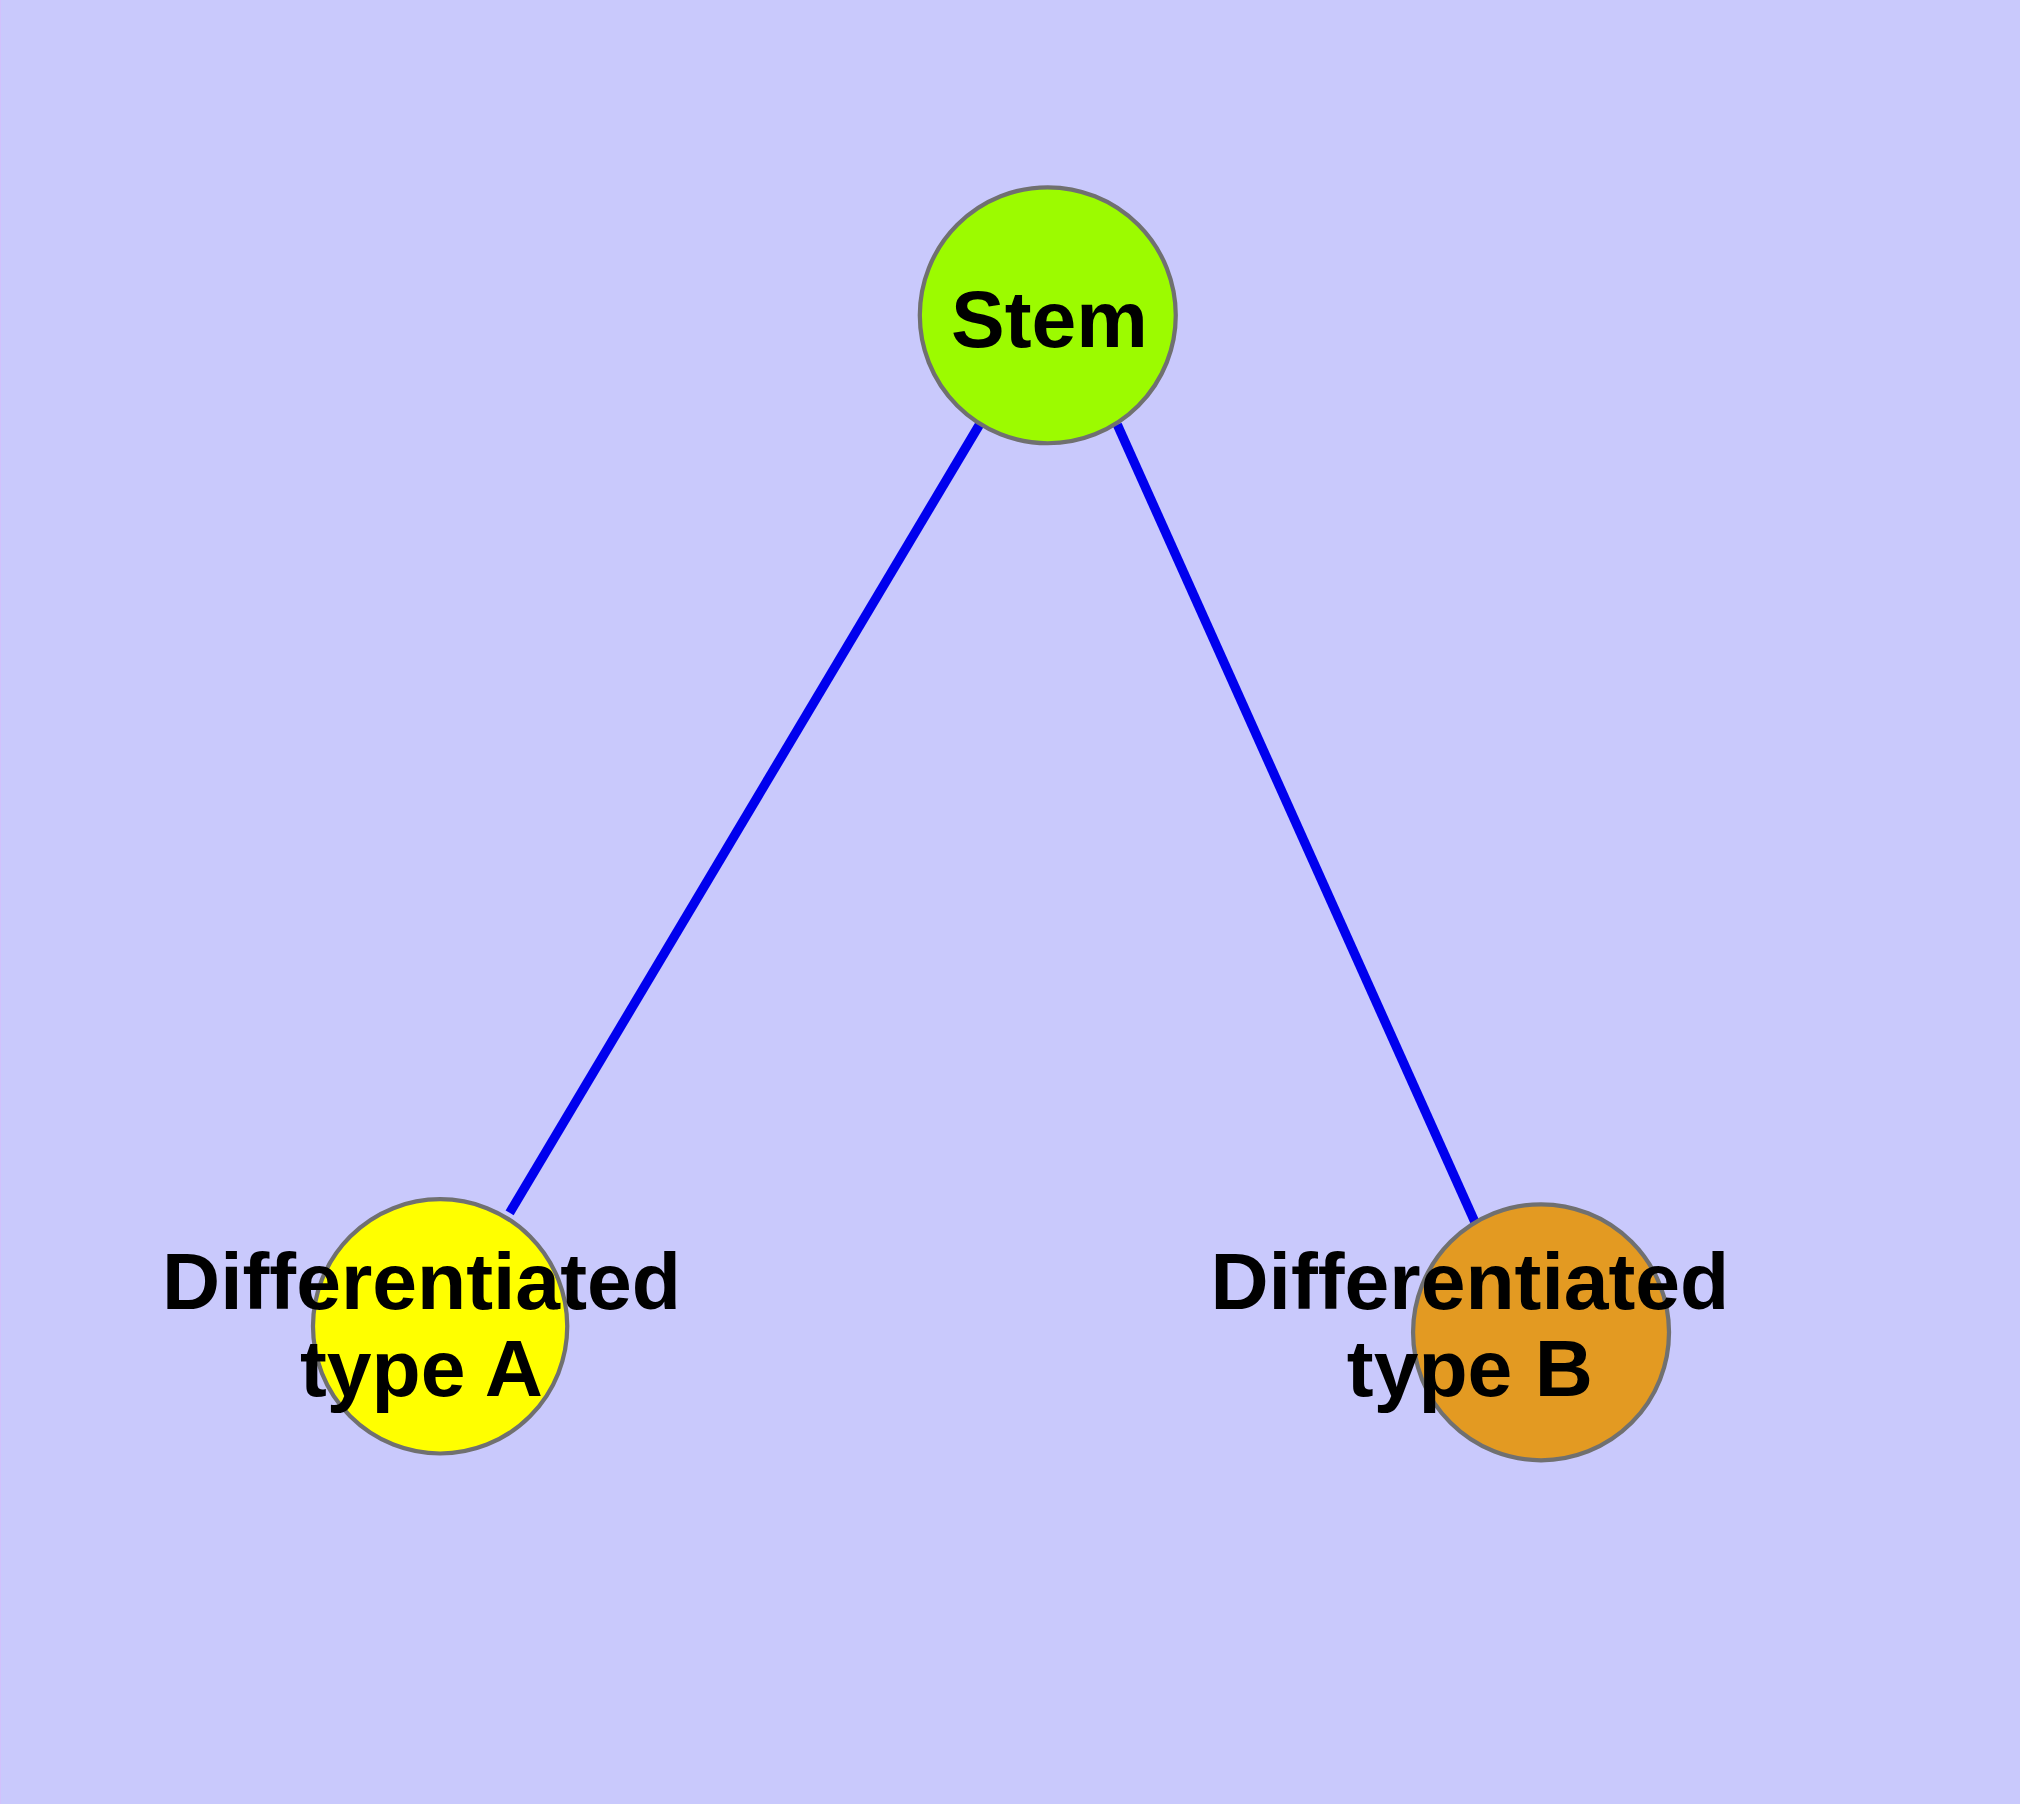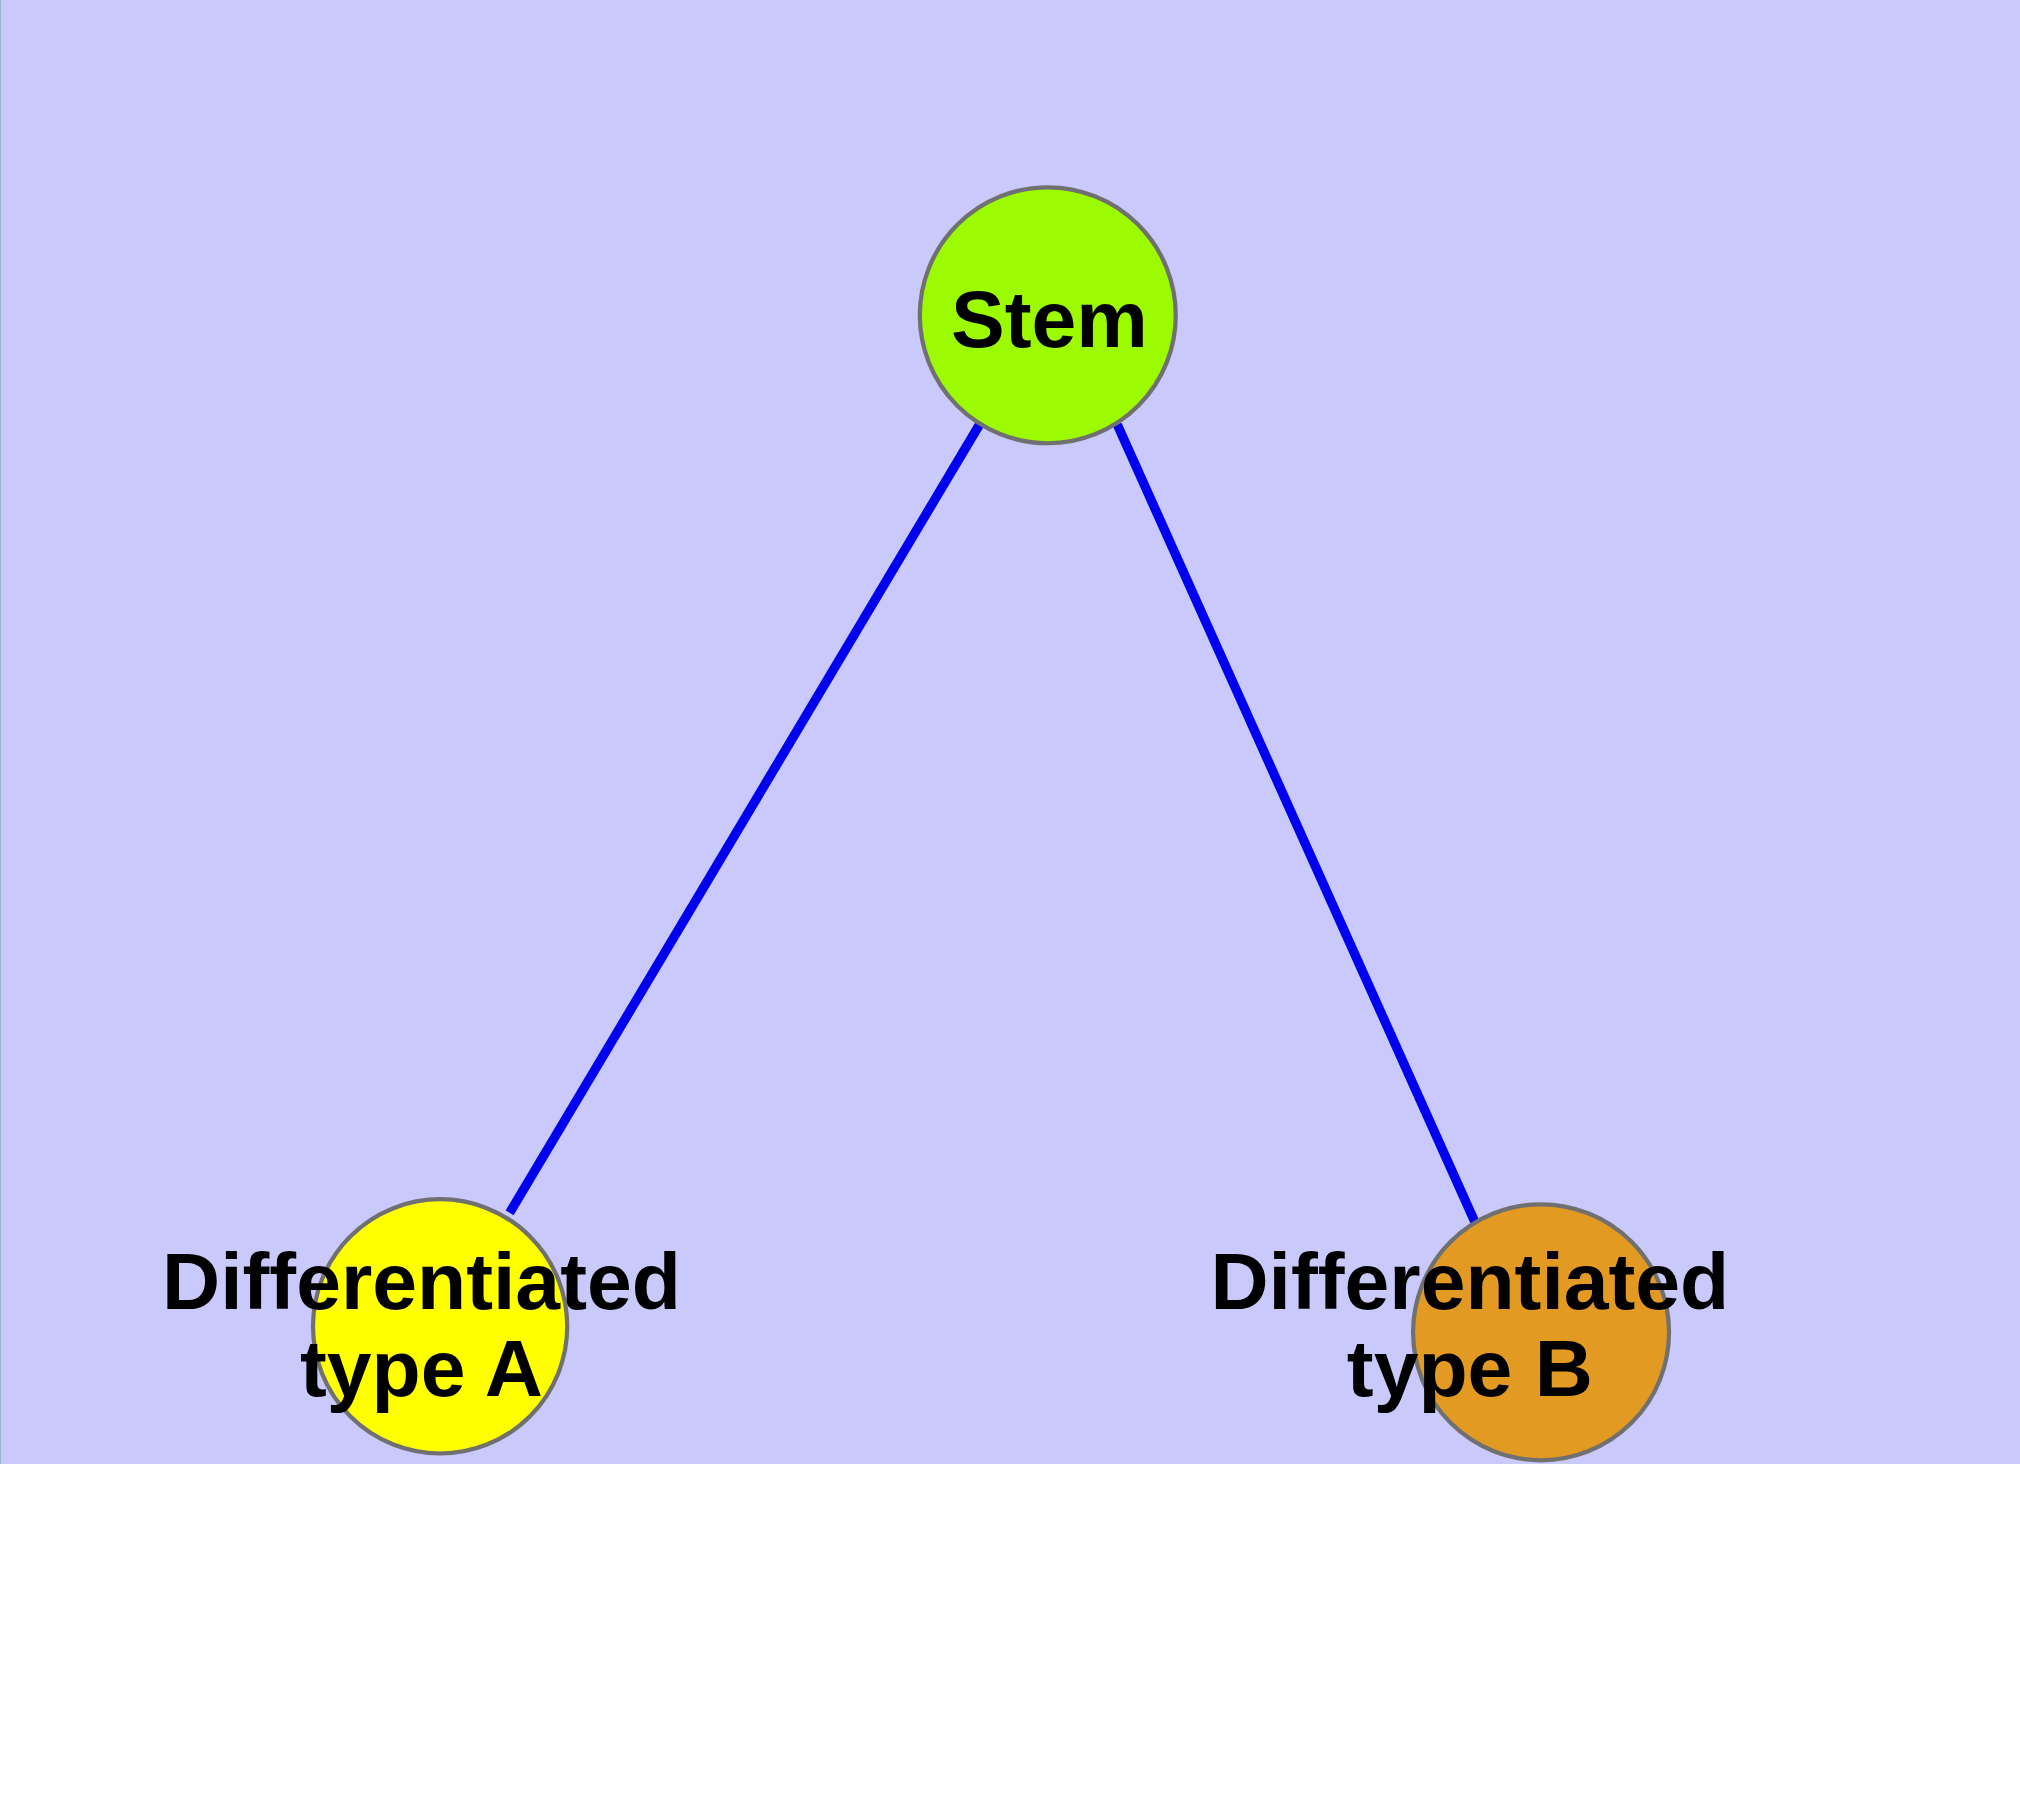--- a/index.html
+++ b/index.html
@@ -40,21 +40,21 @@
   .graph-edge {
     stroke: #0000ee;
     stroke-width: 11;
     stroke-linecap: butt;
     fill: none;
   }
 </style>
 </head>
 <body>
 
-<div id="stage" style="width: 2021px; height: 1464px; background: #15803d;">
+<div id="stage" style="width: 2021px; height: 1804px; background: #f0abfc;">
   <svg id="graph-canvas" viewBox="0 0 2384 2138" xmlns="http://www.w3.org/2000/svg" style="width: 2021px; height: 1812px;">
 
     <rect id="bg-rect" x="0" y="0" width="2384" height="2138" fill="#c9c9fc"></rect>
 
     <g id="edges-layer">
         <line class="graph-edge" x1="1156" y1="500" x2="601" y2="1431" stroke="#0000ee" stroke-width="11"></line>
         <line class="graph-edge" x1="1318" y1="501" x2="1740" y2="1442" stroke="#0000ee" stroke-width="11"></line>
       </g>
     <g id="nodes-layer">
         <circle class="node-circle" cx="1236" cy="372" r="151" fill="#9cfb00" stroke="#707070" stroke-width="5"></circle>

